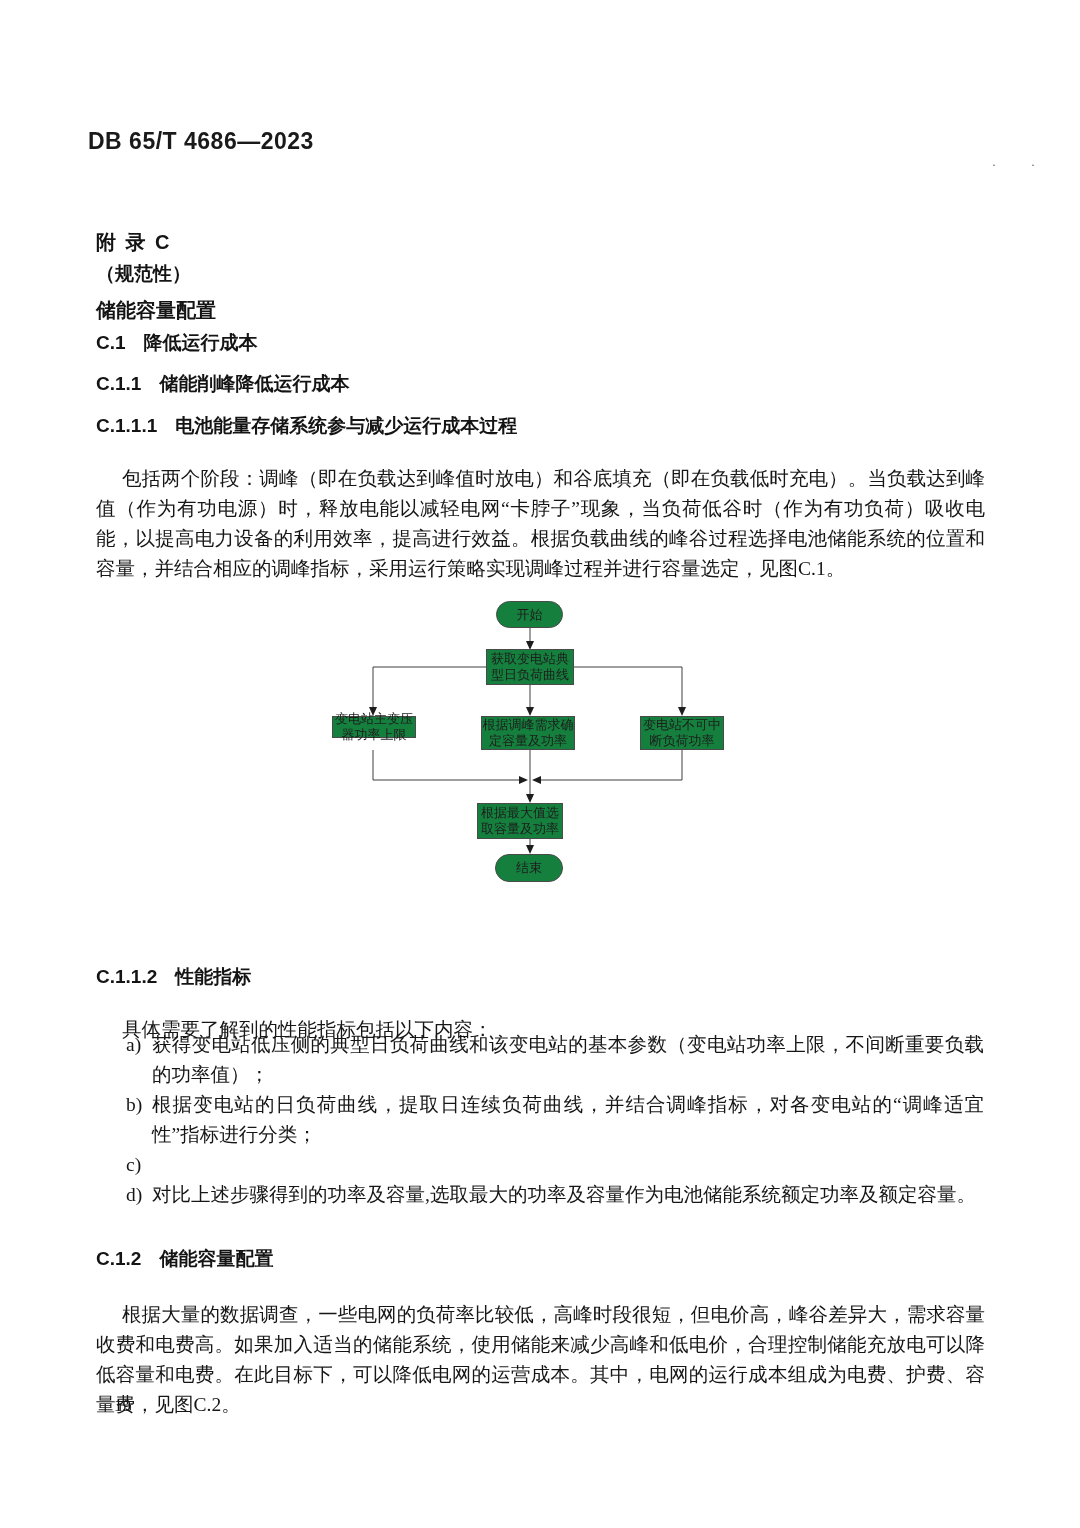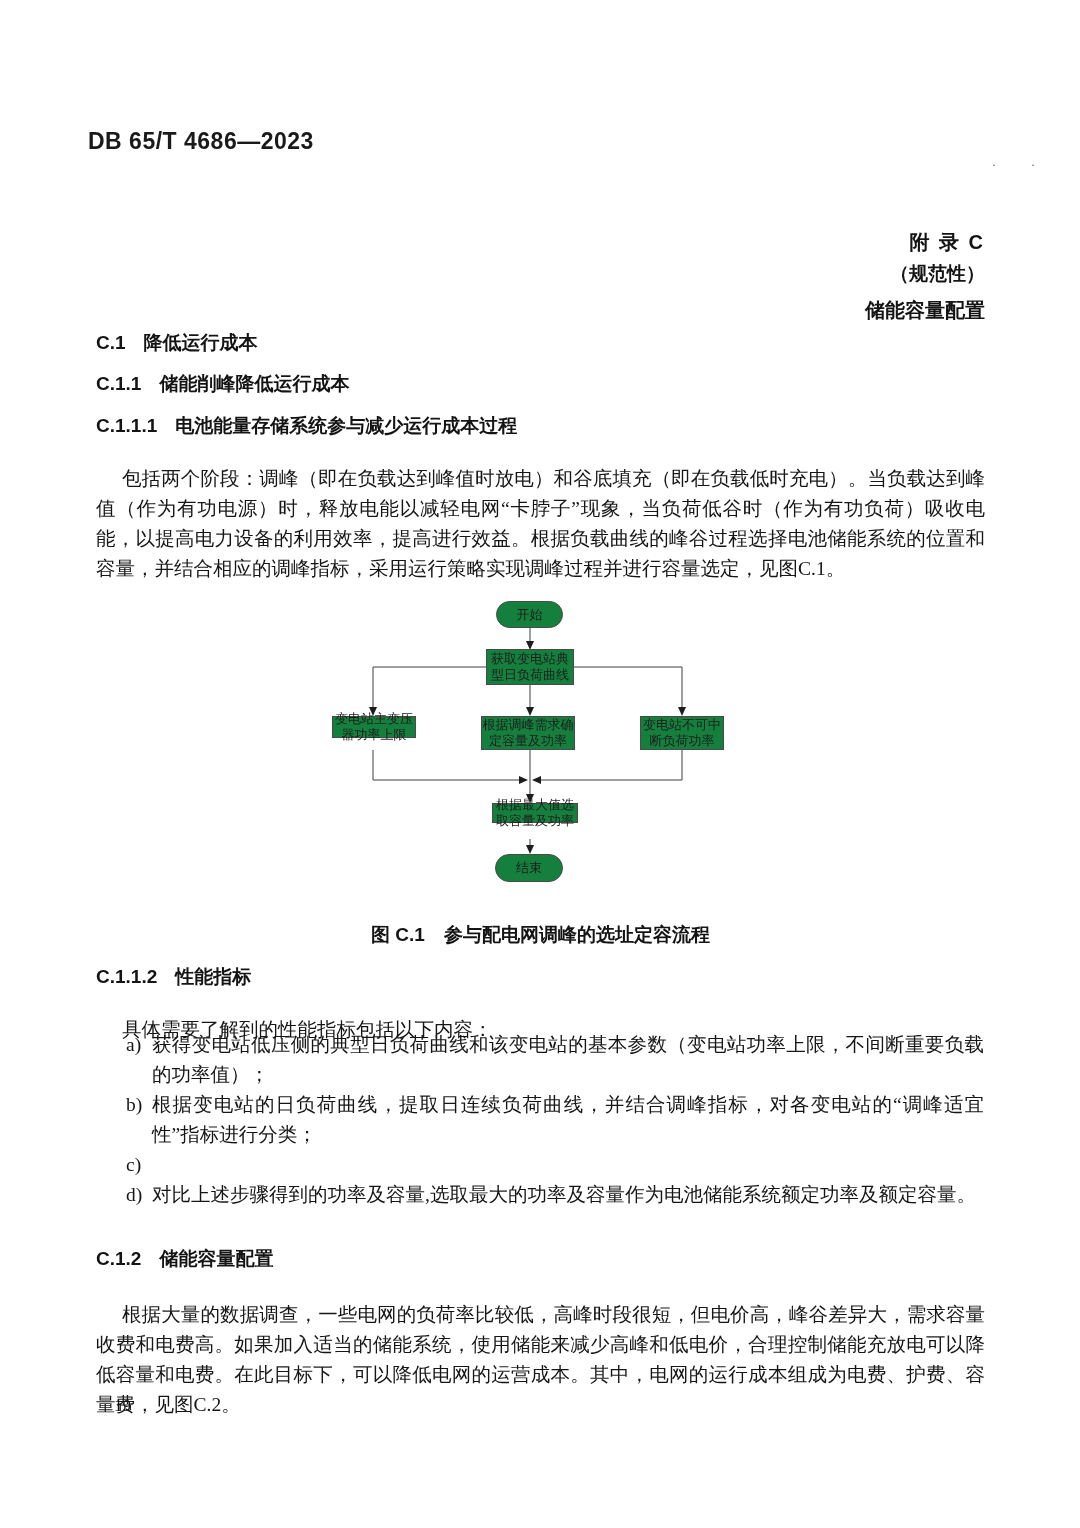--- a/index.html
+++ b/index.html
@@ -11,21 +11,21 @@
   }
   .abs { position:absolute; }
 
   .doc-code {
     left:88px; top:128px;
     font-family:"Liberation Sans","DejaVu Sans",sans-serif;
     font-weight:600; font-size:23px; letter-spacing:0.5px; color:#1a1a1a;
   }
   .stray { left:992px; top:158px; font-size:12px; color:#555; letter-spacing:16px; }
 
-  .title-block { left:96px; top:229px; width:889px; text-align:right;
+  .title-block { left:96px; top:229px; width:889px; text-align:left;
     font-family:"Liberation Sans","DejaVu Sans",sans-serif; font-weight:bold; }
   .title-line1 { font-size:20px; letter-spacing:2px; margin-bottom:5px; }
   .title-line2 { font-size:19px; margin-bottom:10px; }
   .title-line3 { font-size:20px; }
 
   .sec {
     left:96px; font-family:"Liberation Sans","DejaVu Sans",sans-serif;
     font-weight:bold; font-size:19px; color:#141414; white-space:nowrap;
   }
   .sec .sec-num { margin-right:18px; }
@@ -112,26 +112,25 @@
     </svg>
     <div class="fc-node fc-pill" style="left:166px;top:6px;width:67px;height:27px">开始</div>
     <div class="fc-node" style="left:156px;top:54px;width:88px;height:36px">获取变电站典
 型日负荷曲线</div>
     <div class="fc-node" style="left:2px;top:121px;width:84px;height:22px">变电站主变压
 器功率上限</div>
     <div class="fc-node" style="left:151px;top:121px;width:94px;height:34px">根据调峰需求确
 定容量及功率</div>
     <div class="fc-node" style="left:310px;top:121px;width:84px;height:34px">变电站不可中
 断负荷功率</div>
-    <div class="fc-node" style="left:162px;top:208px;width:86px;height:20px">根据最大值选
+    <div class="fc-node" style="left:147px;top:208px;width:86px;height:36px">根据最大值选
 取容量及功率</div>
     <div class="fc-node fc-pill" style="left:165px;top:259px;width:68px;height:28px">结束</div>
   </div>
 
-  <div class="abs fig-caption">图 C.1　参与配电网调峰的选址定容流程</div>
 
   <div class="abs sec" style="top:964px">
     <span class="sec-num">C.1.1.2</span><span>性能指标</span>
   </div>
 
   <div class="abs body-p" style="top:999px">具体需要了解到的性能指标包括以下内容：</div>
 
   <div class="list-item" style="top:1030px">
     <span class="li-label">a)</span>
     <span>获得变电站低压侧的典型日负荷曲线和该变电站的基本参数（变电站功率上限，不间断重要负载的功率值）；</span>

